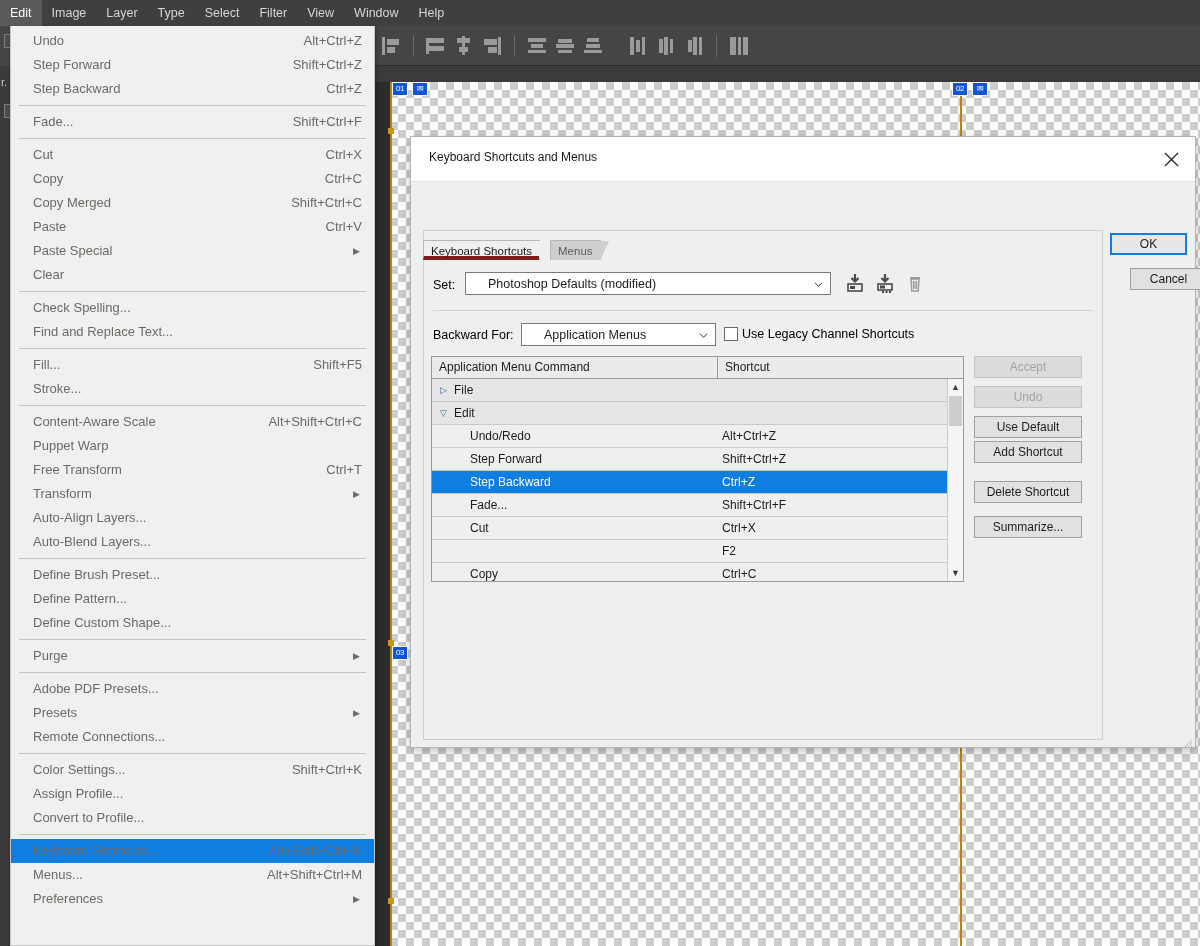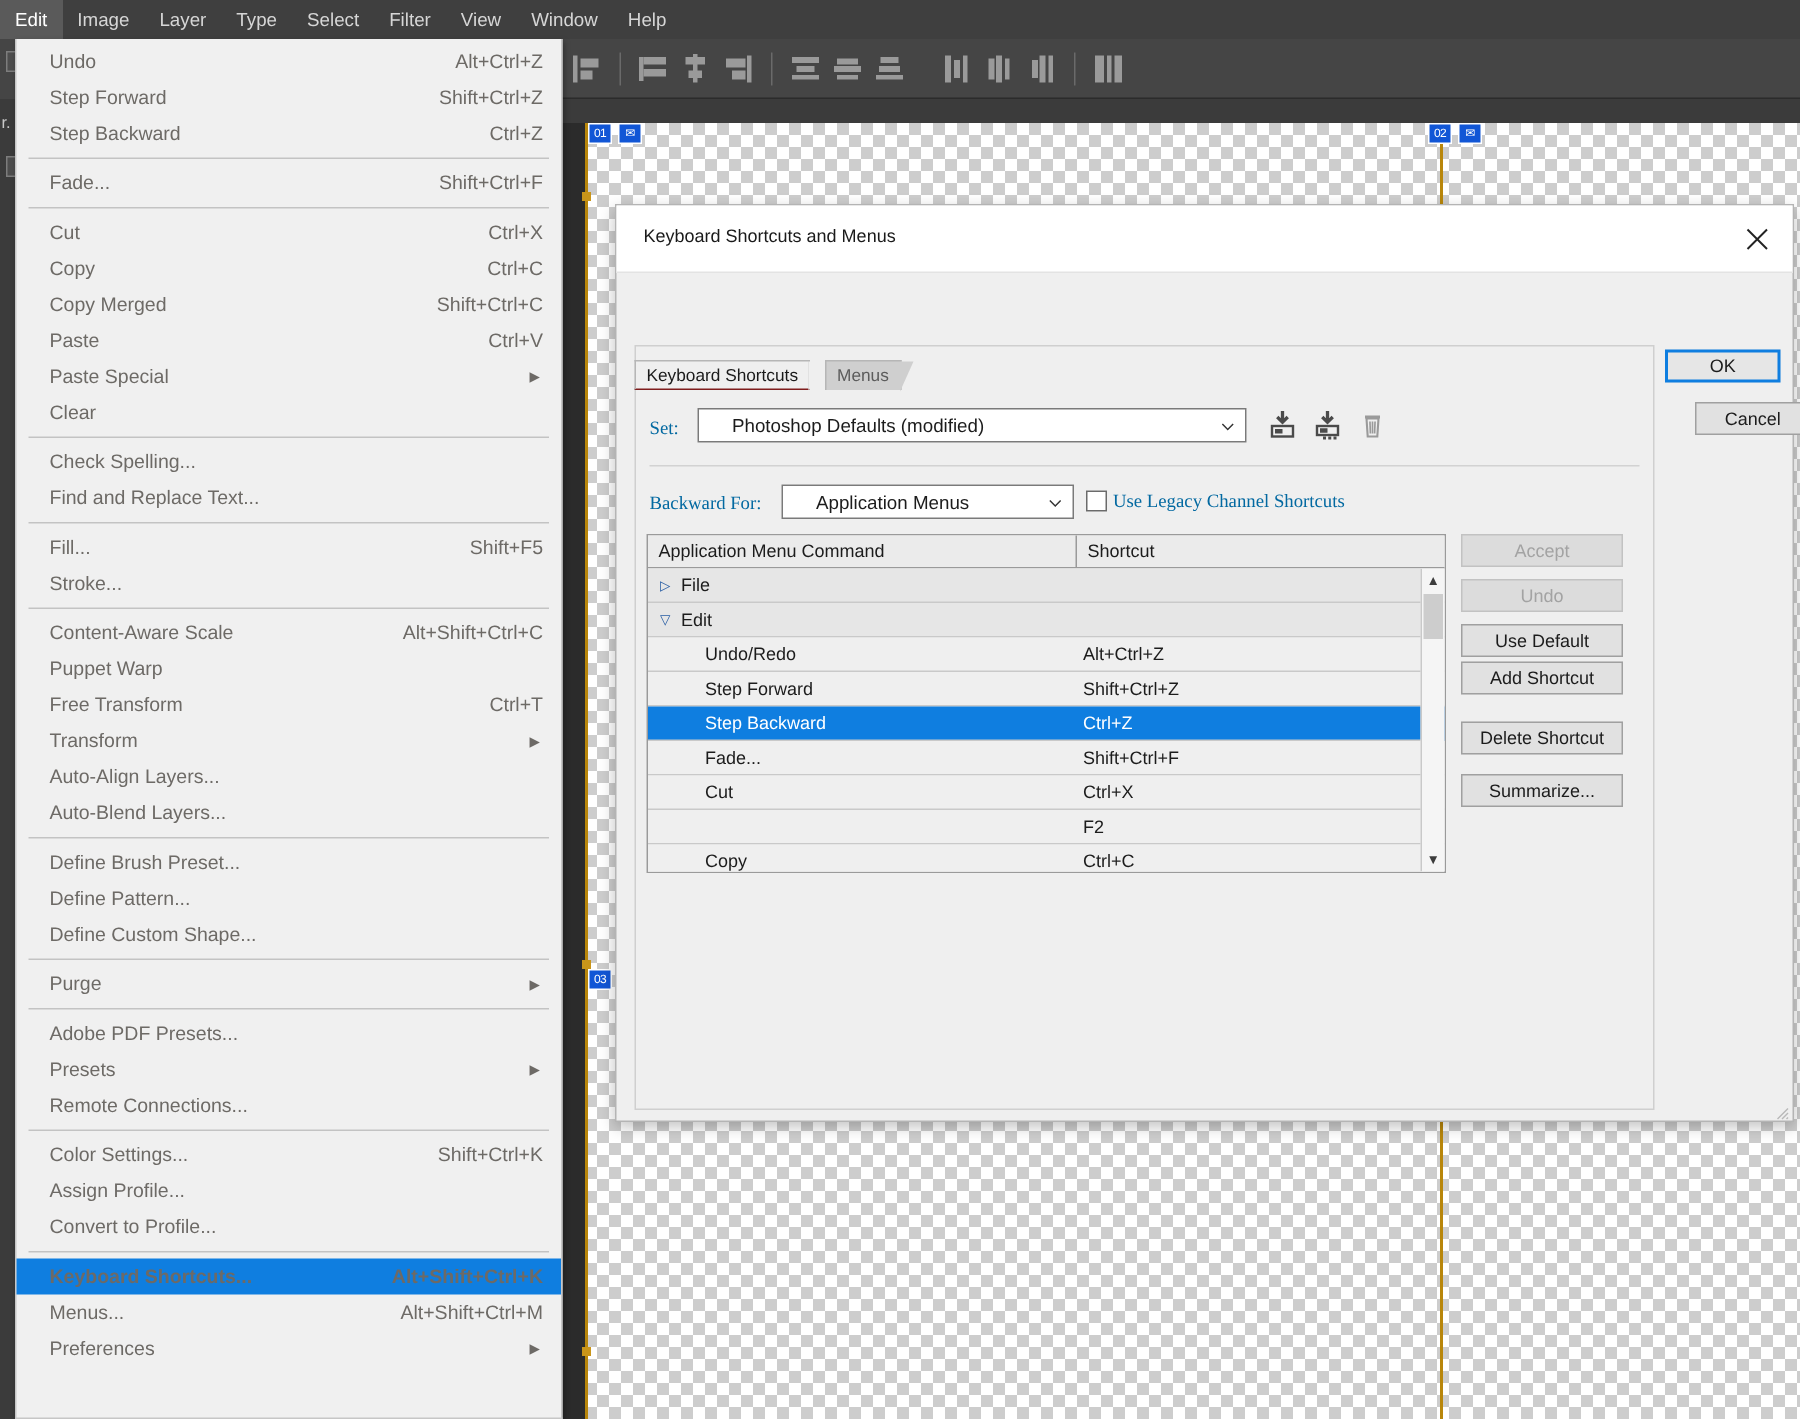--- a/index.html
+++ b/index.html
@@ -118,21 +118,21 @@
     padding-left: 22px; padding-right: 12px;
     color: #6d6a66; white-space: nowrap; cursor: default;
   }
   .mi .accel {
     position: absolute; right: 12px; top: 0; color: #6d6a66;
   }
   .mi .arrow {
     position: absolute; right: 14px; top: 0; color: #6d6a66; font-size: 9px;
   }
   .mi.sel {
-    background: #0f7ee0; color: #6d6a66; font-weight: bold;
+    background: #0f7ee0; color: #6d6a66;
   }
   .mi.sel .accel { color: #6d6a66; }
   .msep {
     height: 1px; background: #c3c3c3; margin: 4px 8px;
   }
 
   
   #dialog {
     position: absolute; left: 410px; top: 136px;
     width: 786px; height: 612px;
@@ -170,31 +170,31 @@
   .tab {
     position: relative; height: 20px; line-height: 20px;
     font-size: 11.5px; color: #5c5c5c;
     padding: 0 7px 0 7px;
     background: #cfcfcf;
     border: 1px solid #b6b6b6; border-bottom: none;
     cursor: pointer;
   }
   .tab.active {
     background: #efefef; color: #1a1a1a; z-index: 3;
-    border-bottom: 1px solid #7f1d1d;
+    border-bottom: 4px solid #7f1d1d;
   }
   .tab .skew {
     position: absolute; right: -9px; top: 0;
     width: 0; height: 0;
     border-left: 9px solid #cfcfcf;
     border-bottom: 20px solid transparent;
   }
   .tab.active .skew { border-left-color: #efefef; }
 
-  .lbl { font-size: 12.5px; color: #0369a1; font-family: Liberation Serif, serif; }
+  .lbl { font-size: 12.5px; color: #000000; }
 
   .combo {
     position: absolute; background: #ffffff;
     border: 1px solid #7a7a7a; height: 23px;
     font-size: 12.5px; color: #1c1c1c;
   }
   .combo .cv {
     position: absolute; left: 7px; top: 0; line-height: 22px; margin-left: 15px;
   }
   .combo .chev {

